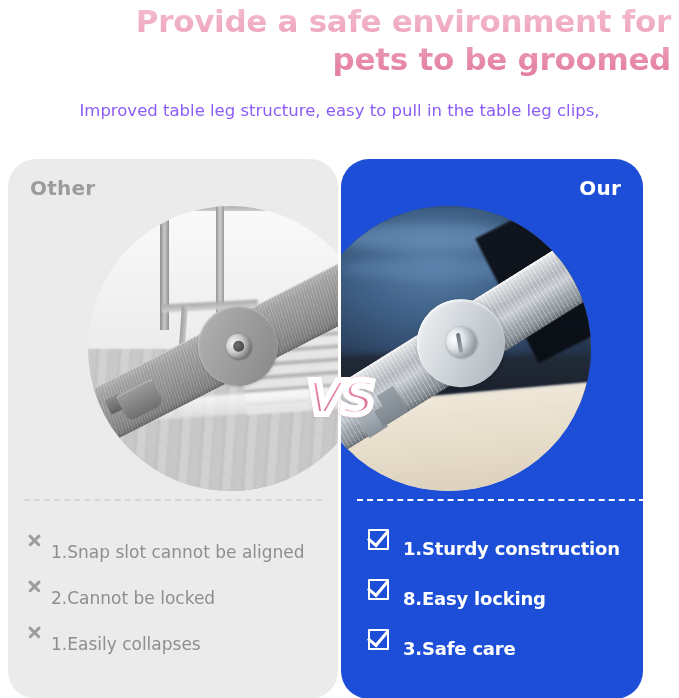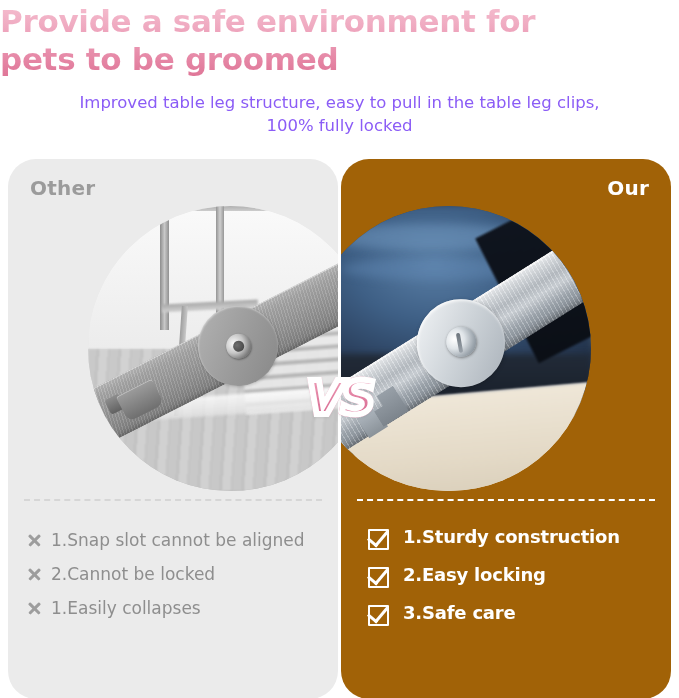--- a/index.html
+++ b/index.html
@@ -7,22 +7,22 @@
     width:679px;height:698px;
     background:#ffffff;
     font-family:"Liberation Sans", sans-serif;
     overflow:hidden;
     position:relative;
   }
 
   
   .header{position:absolute;left:0;top:0;width:679px;}
   .title{
-    margin:0;padding:0;
-    text-align:left;
+    margin:0;padding:8px;
+    text-align:right;
     font-family:"DejaVu Sans", sans-serif;
     font-weight:bold;
     font-size:31px;
     line-height:38px;
     letter-spacing:-0.3px;
     background:linear-gradient(180deg,#f6c2d2 0%,#efa9c0 35%,#e585a4 78%,#de7496 100%);
     -webkit-background-clip:text;
     background-clip:text;
     color:transparent;
     -webkit-text-fill-color:transparent;
@@ -41,21 +41,21 @@
   .subtitle .ln{display:block;}
 
   
   .panels{position:absolute;left:0;top:153px;width:679px;height:540px;}
   .panel{
     position:absolute;top:6px;height:540px;
     border-radius:28px;
     overflow:hidden;
   }
   .panel-left{left:8px;width:330px;background:#ebebeb;}
-  .panel-right{left:341px;width:330px;background:#a16207;}
+  .panel-right{left:341px;width:302px;background:#1d4ed8;}
 
   .panel-label{
     position:absolute;top:17px;
     font-family:"DejaVu Sans", sans-serif;
     font-weight:bold;
     font-size:20px;
     letter-spacing:0.2px;
   }
   .label-other{left:22px;color:#9b9b9b;}
   .label-our{right:22px;color:#ffffff;}
@@ -192,20 +192,21 @@
   .dash-left{left:16px;top:340px;width:298px;}
   .dash-right{left:16px;top:340px;width:298px;border-top-color:#ffffff;}
 
   
   .list{position:absolute;left:16px;top:368px;width:306px;}
   .li{display:flex;align-items:flex-start;margin-bottom:7px;}
   .li-text{
     font-family:"DejaVu Sans", sans-serif;
     font-size:17px;line-height:27px;
     white-space:nowrap;
+    margin-top:12px;
   }
   .list-left .li-text{color:#8e8e8e;}
   .list-right .li-text{color:#ffffff;font-weight:bold;font-size:18px;letter-spacing:-0.2px;}
   .list-right{left:26px;top:364px;}
   .list-right .li{margin-bottom:11px;}
 
   .ico-x{
     width:22px;min-width:22px;height:27px;position:relative;margin-right:5px;
   }
   .ico-x:before,.ico-x:after{
@@ -231,21 +232,20 @@
 </head>
 <body>
 
 <div class="header">
   <h1 class="title">
     <span class="ln">Provide a safe environment for</span>
     <span class="ln">pets to be groomed</span>
   </h1>
   <p class="subtitle">
     <span class="ln">Improved table leg structure, easy to pull in the table leg clips,</span>
-    <span class="ln">100% fully locked</span>
   </p>
 </div>
 
 <div class="panels">
 
   <div class="panel panel-left">
 
     <div class="panel-label label-other">Other</div>
 
     <div class="photo photo-left">
@@ -320,21 +320,21 @@
           <span class="box"></span>
           <span class="tick"></span>
         </span>
         <span class="li-text">1.Sturdy construction</span>
       </div>
       <div class="li">
         <span class="ico-chk">
           <span class="box"></span>
           <span class="tick"></span>
         </span>
-        <span class="li-text">2.Easy locking</span>
+        <span class="li-text">8.Easy locking</span>
       </div>
       <div class="li">
         <span class="ico-chk">
           <span class="box"></span>
           <span class="tick"></span>
         </span>
         <span class="li-text">3.Safe care</span>
       </div>
     </div>
   </div>

